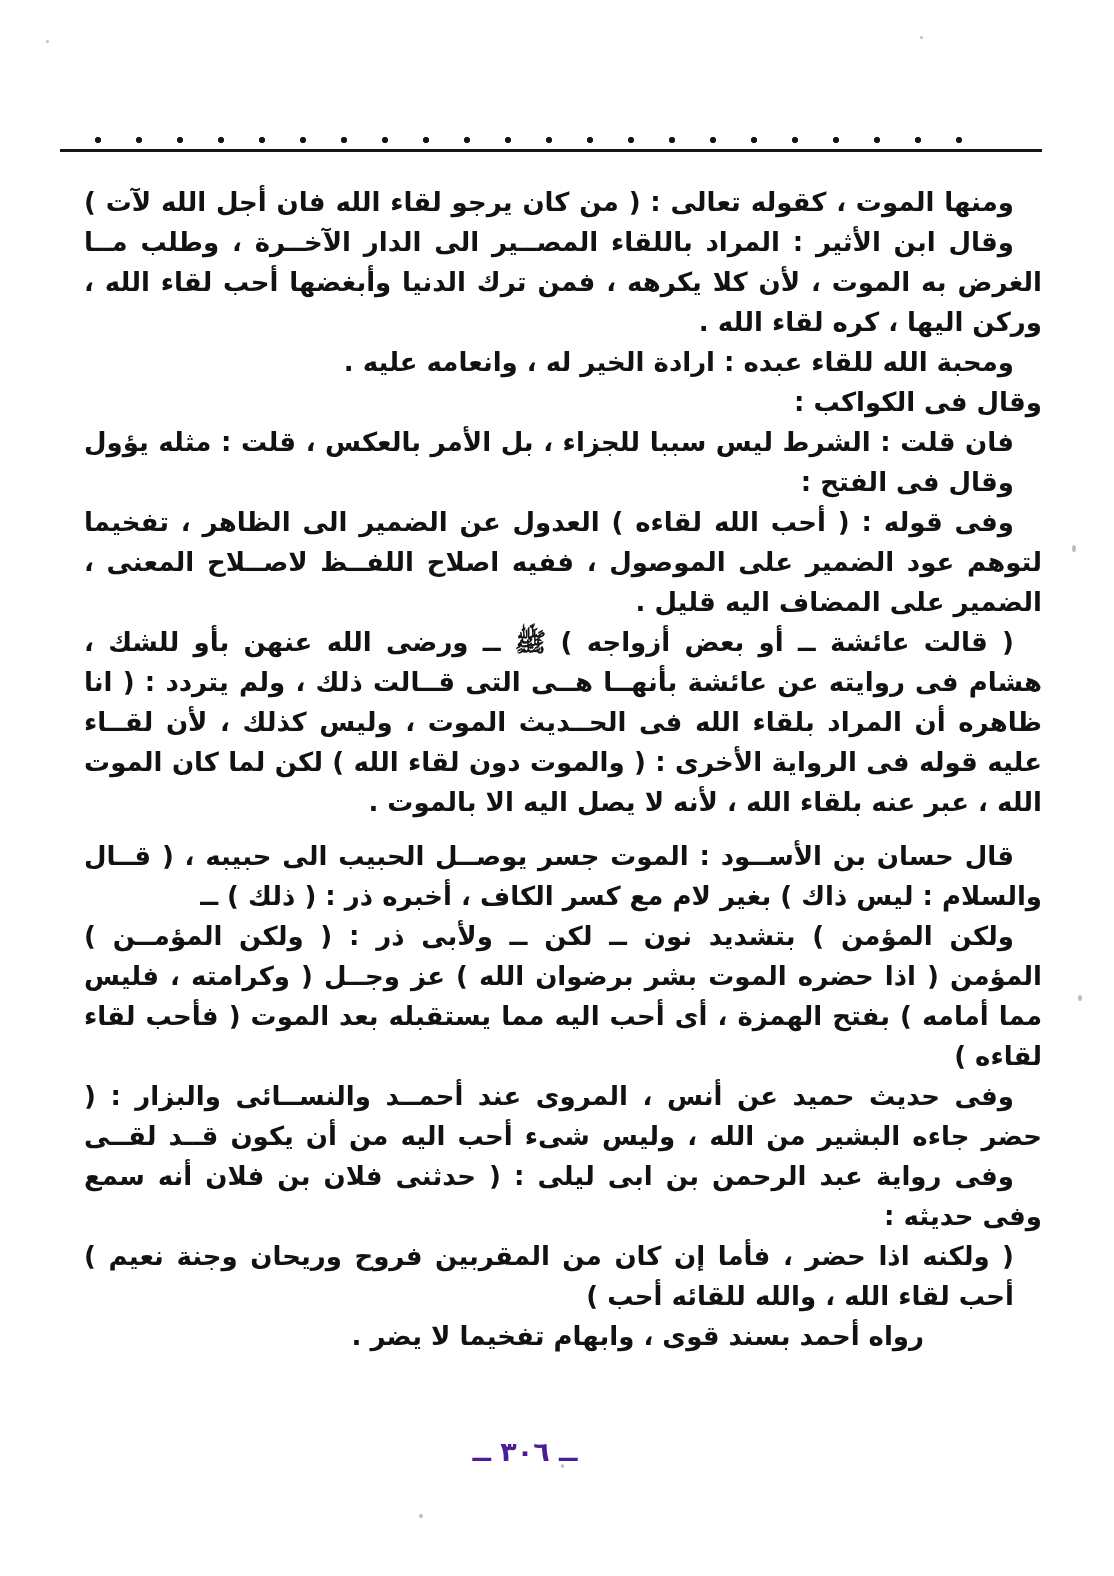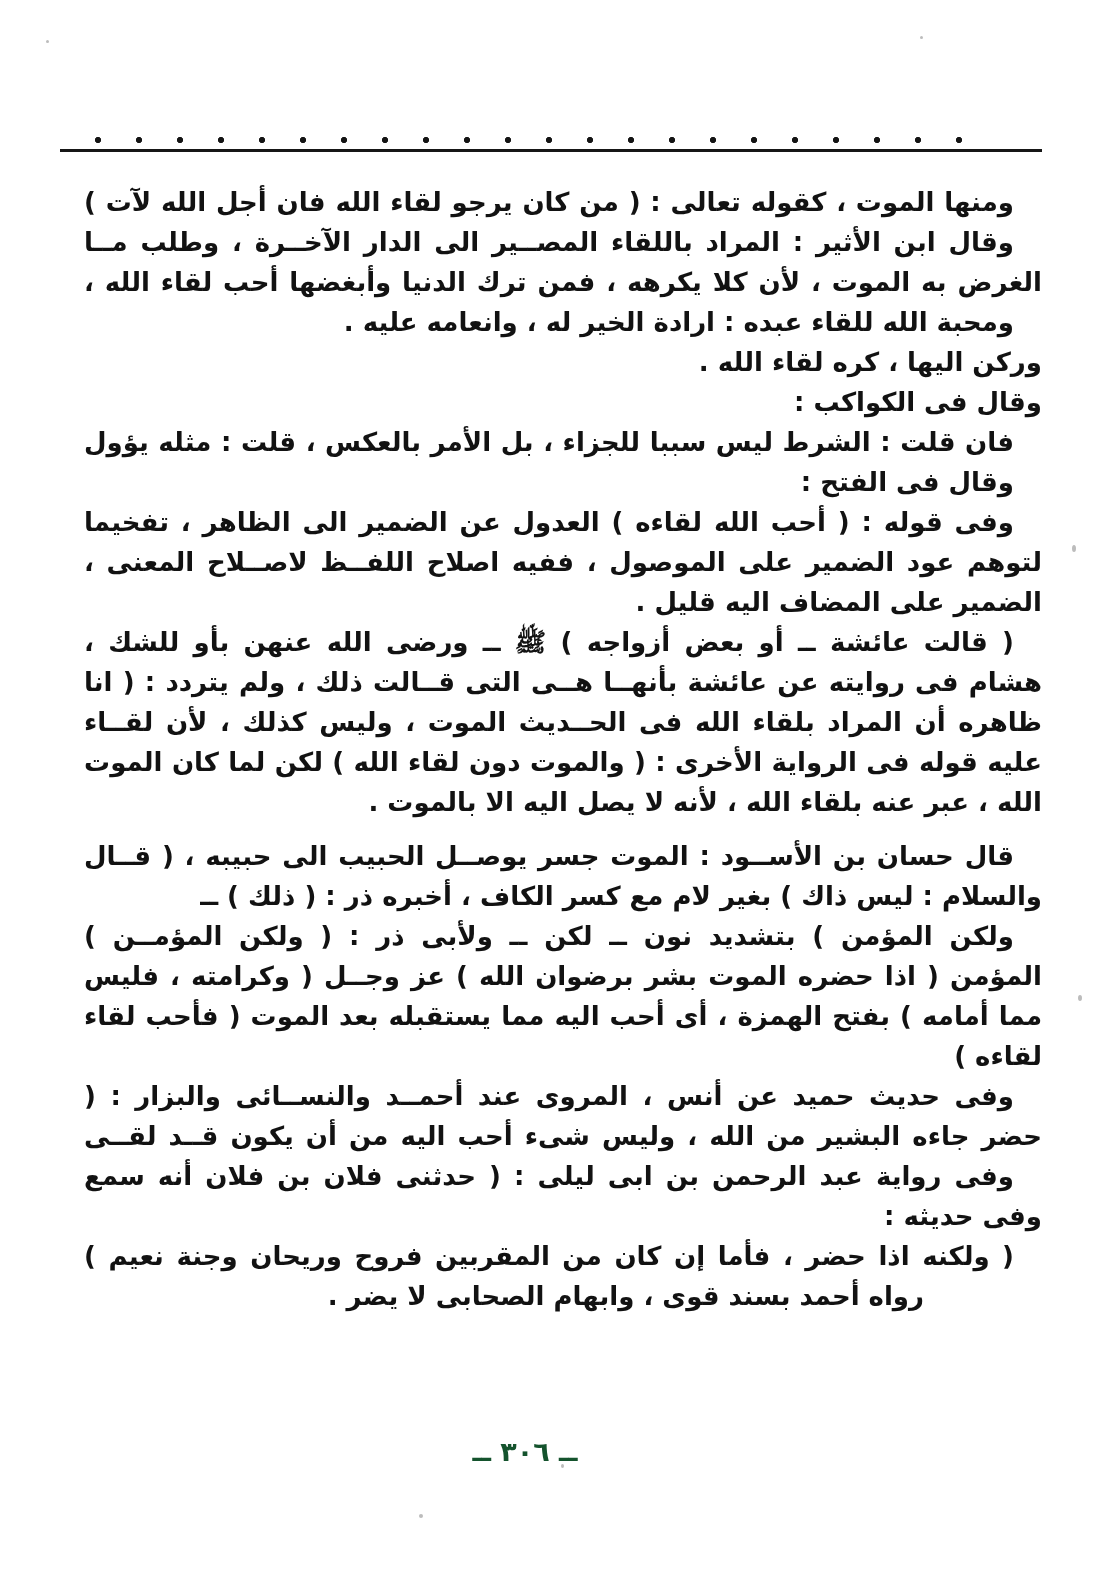--- a/index.html
+++ b/index.html
@@ -41,21 +41,21 @@
     overflow:hidden;
   }
   .ln.ind{padding-right:28px;}
   .ln.ind-lg{padding-right:118px;}
   .ln.gap-top{margin-top:14px;}
   
   .page-number{
     position:absolute;top:1436px;left:0;width:1050px;
     text-align:center;
     direction:rtl;
-    font-size:27px;font-weight:bold;color:#14532d;
+    font-size:27px;font-weight:bold;color:#4c1d95;
   }
   
   .speck{position:absolute;background:#6a6a6a;border-radius:50%;opacity:.45;}
   .s1{top:545px;left:1072px;width:4px;height:7px;}
   .s2{top:995px;left:1078px;width:4px;height:6px;}
   .s3{top:40px;left:46px;width:3px;height:3px;}
   .s4{top:1464px;left:561px;width:3px;height:4px;}
   .s5{top:1514px;left:419px;width:4px;height:4px;}
   .s6{top:36px;left:920px;width:3px;height:3px;}
 </style>
@@ -64,22 +64,22 @@
 
 <div class="page">
 
   <div class="dots-row"></div>
   <div class="head-rule"></div>
 
   <div class="body">
     <div class="ln ind j">ومنها الموت ، كقوله تعالى : ( من كان يرجو لقاء الله فان أجل الله لآت ) ــ ١ هــ ــ</div>
     <div class="ln ind j">وقال ابن الأثير : المراد باللقاء المصــير الى الدار الآخــرة ، وطلب مــا عند الله ، وليس</div>
     <div class="ln j">الغرض به الموت ، لأن كلا يكرهه ، فمن ترك الدنيا وأبغضها أحب لقاء الله ، ومــن أثرهــا</div>
+    <div class="ln">وركن اليها ، كره لقاء الله .</div>
     <div class="ln ind">ومحبة الله للقاء عبده : ارادة الخير له ، وانعامه عليه .</div>
-    <div class="ln">وركن اليها ، كره لقاء الله .</div>
     <div class="ln">وقال فى الكواكب :</div>
     <div class="ln ind j">فان قلت : الشرط ليس سببا للجزاء ، بل الأمر بالعكس ، قلت : مثله يؤول بالأخبار ، أى</div>
     <div class="ln ind">وقال فى الفتح :</div>
     <div class="ln ind j">وفى قوله : ( أحب الله لقاءه ) العدول عن الضمير الى الظاهر ، تفخيما وتعظيما ، ودفعــا</div>
     <div class="ln j">لتوهم عود الضمير على الموصول ، ففيه اصلاح اللفــظ لاصــلاح المعنى ، وأيضــا فعــود</div>
     <div class="ln">الضمير على المضاف اليه قليل .</div>
     <div class="ln ind j">( قالت عائشة ــ أو بعض أزواجه ) ﷺ ــ ورضى الله عنهن بأو للشك ، وجــزم ســعد بن</div>
     <div class="ln j">هشام فى روايته عن عائشة بأنهــا هــى التى قــالت ذلك ، ولم يتردد : ( انا لنكره الموت )</div>
     <div class="ln j">ظاهره أن المراد بلقاء الله فى الحــديث الموت ، وليس كذلك ، لأن لقــاء الله غير الموت ، يدل</div>
     <div class="ln j">عليه قوله فى الرواية الأخرى : ( والموت دون لقاء الله ) لكن لما كان الموت وســيلة الى لقــاء</div>
@@ -88,21 +88,22 @@
     <div class="ln">والسلام : ليس ذاك ) بغير لام مع كسر الكاف ، أخبره ذر : ( ذلك ) ــ</div>
     <div class="ln ind j">ولكن المؤمن ) بتشديد نون ــ لكن ــ ولأبى ذر : ( ولكن المؤمــن ) بتخفيف النون ، ورفــع</div>
     <div class="ln j">المؤمن ( اذا حضره الموت بشر برضوان الله ) عز وجــل ( وكرامته ، فليس شىء أحــب اليه</div>
     <div class="ln j">مما أمامه ) بفتح الهمزة ، أى أحب اليه مما يستقبله بعد الموت ( فأحب لقاء الله ، وأحب الله</div>
     <div class="ln">لقاءه )</div>
     <div class="ln ind j">وفى حديث حميد عن أنس ، المروى عند أحمــد والنســائى والبزار : ( ولكن المؤمــن اذا</div>
     <div class="ln j">حضر جاءه البشير من الله ، وليس شىء أحب اليه من أن يكون قــد لقــى الله ، فــأحب الله</div>
     <div class="ln ind j">وفى رواية عبد الرحمن بن ابى ليلى : ( حدثنى فلان بن فلان أنه سمع رســول الله ﷺ ــ</div>
     <div class="ln">وفى حديثه :</div>
     <div class="ln ind j">( ولكنه اذا حضر ، فأما إن كان من المقربين فروح وريحان وجنة نعيم ) فاذا بشر بذلك ،</div>
-    <div class="ln ind-lg">رواه أحمد بسند قوى ، وابهام الصحابى لا يضر .</div>
+    <div class="ln ind">أحب لقاء الله ، والله للقائه أحب )</div>
+    <div class="ln ind-lg">رواه أحمد بسند قوى ، وابهام تفخيما لا يضر .</div>
   </div>
 
   <div class="page-number">ــ ٣٠٦ ــ</div>
 
   <div class="speck s1"></div>
   <div class="speck s2"></div>
   <div class="speck s3"></div>
   <div class="speck s4"></div>
   <div class="speck s5"></div>
   <div class="speck s6"></div>

